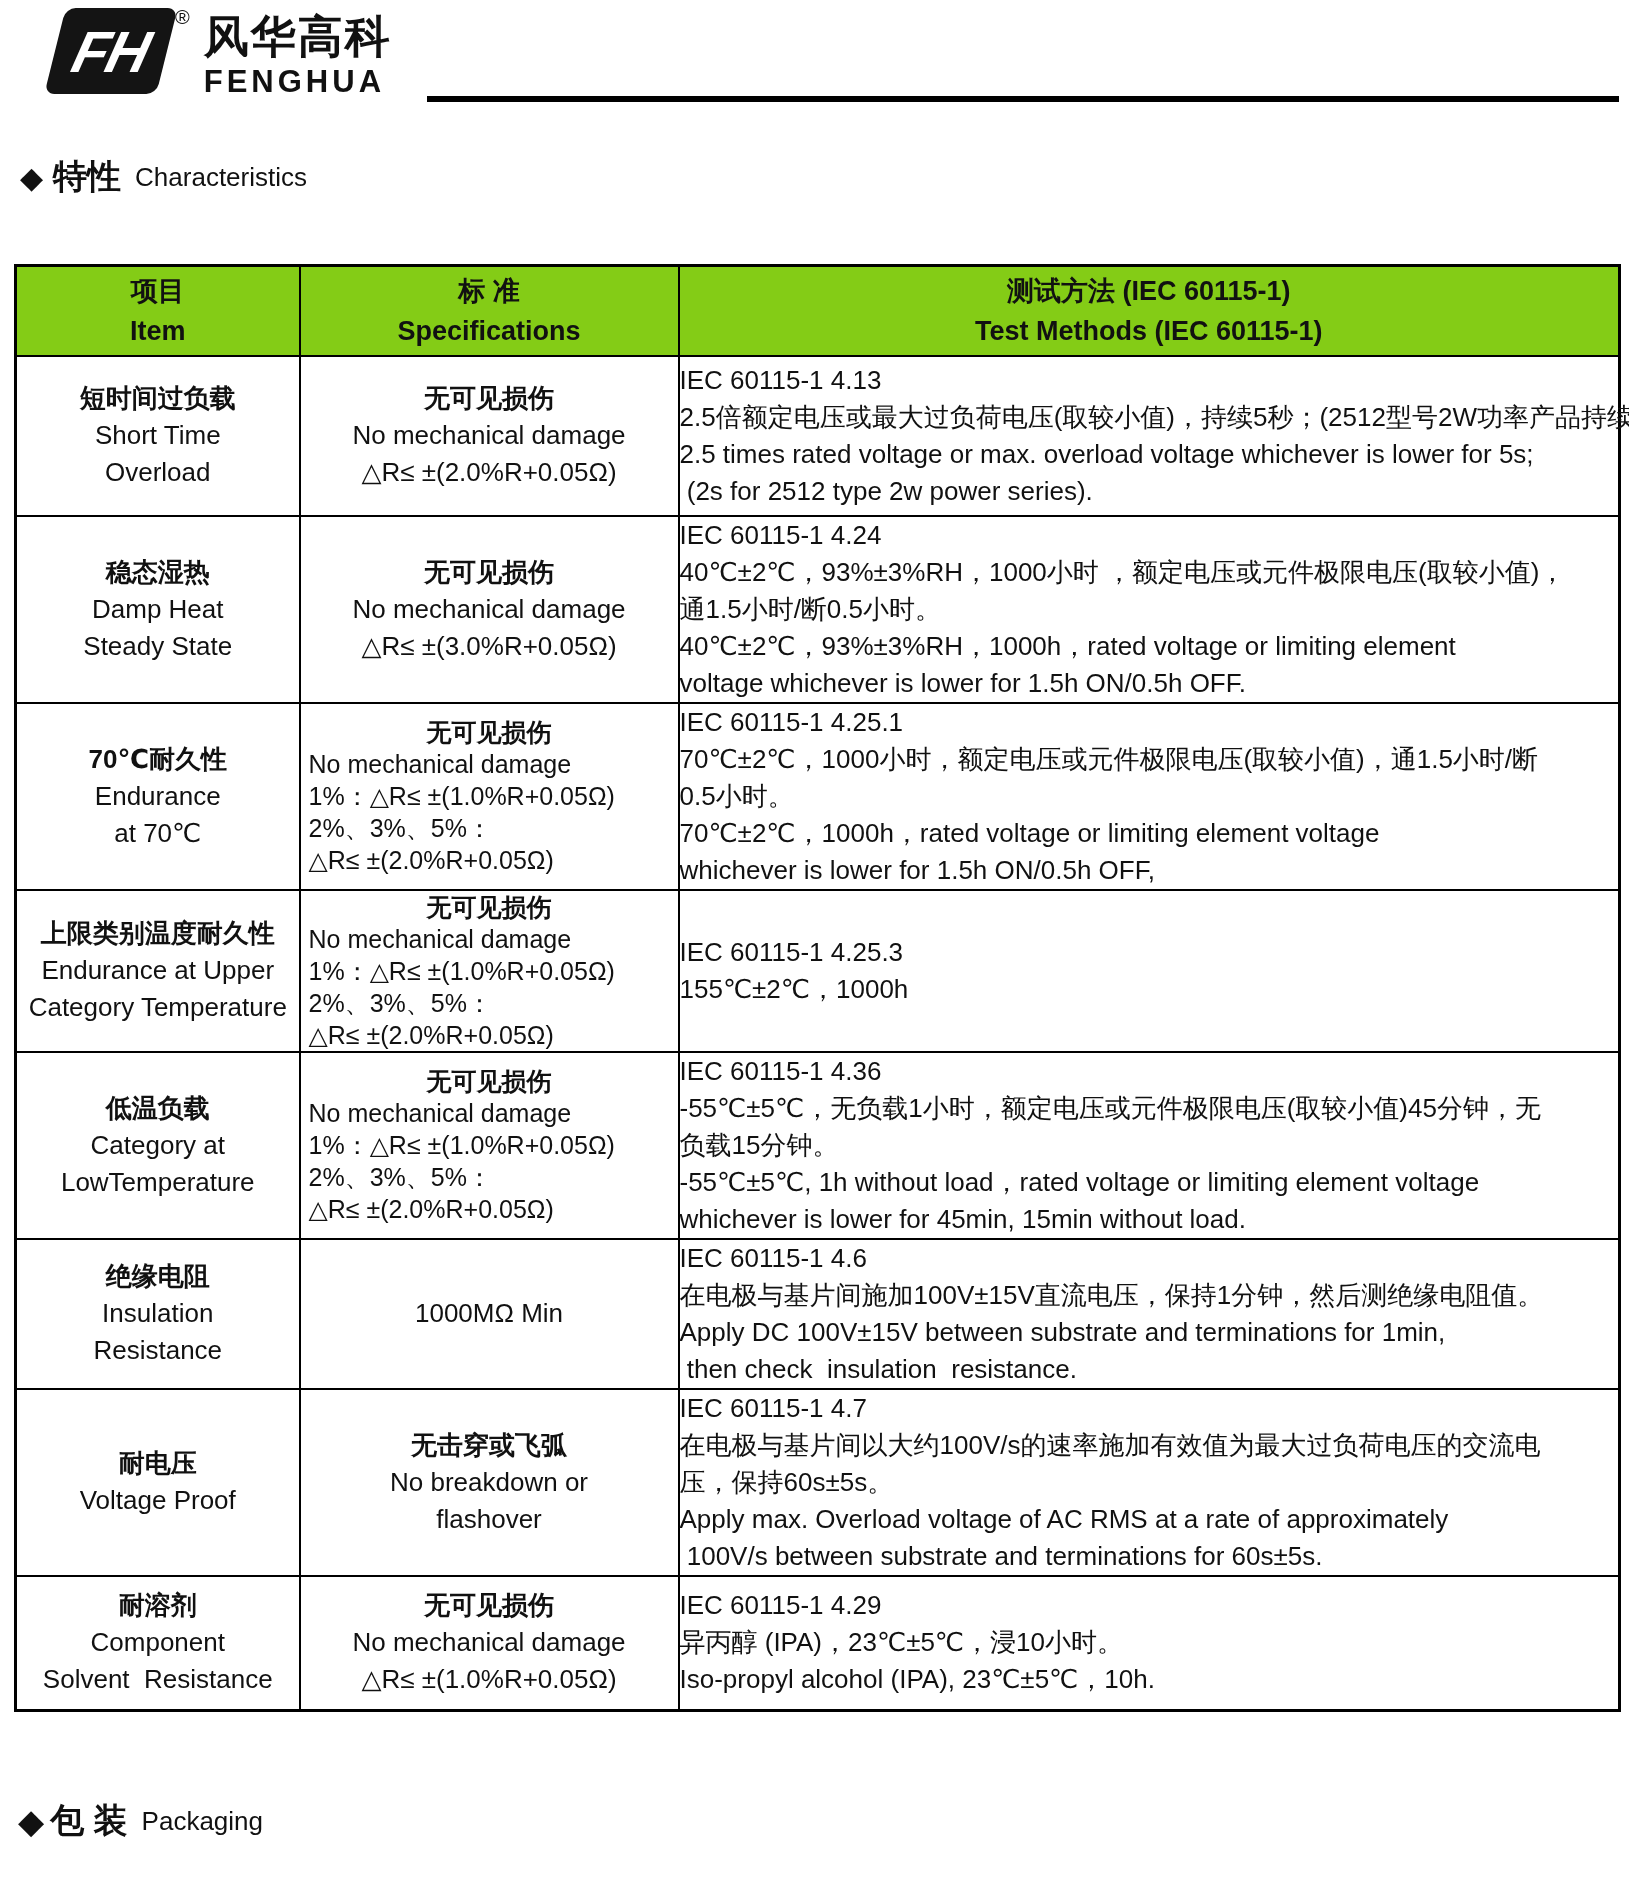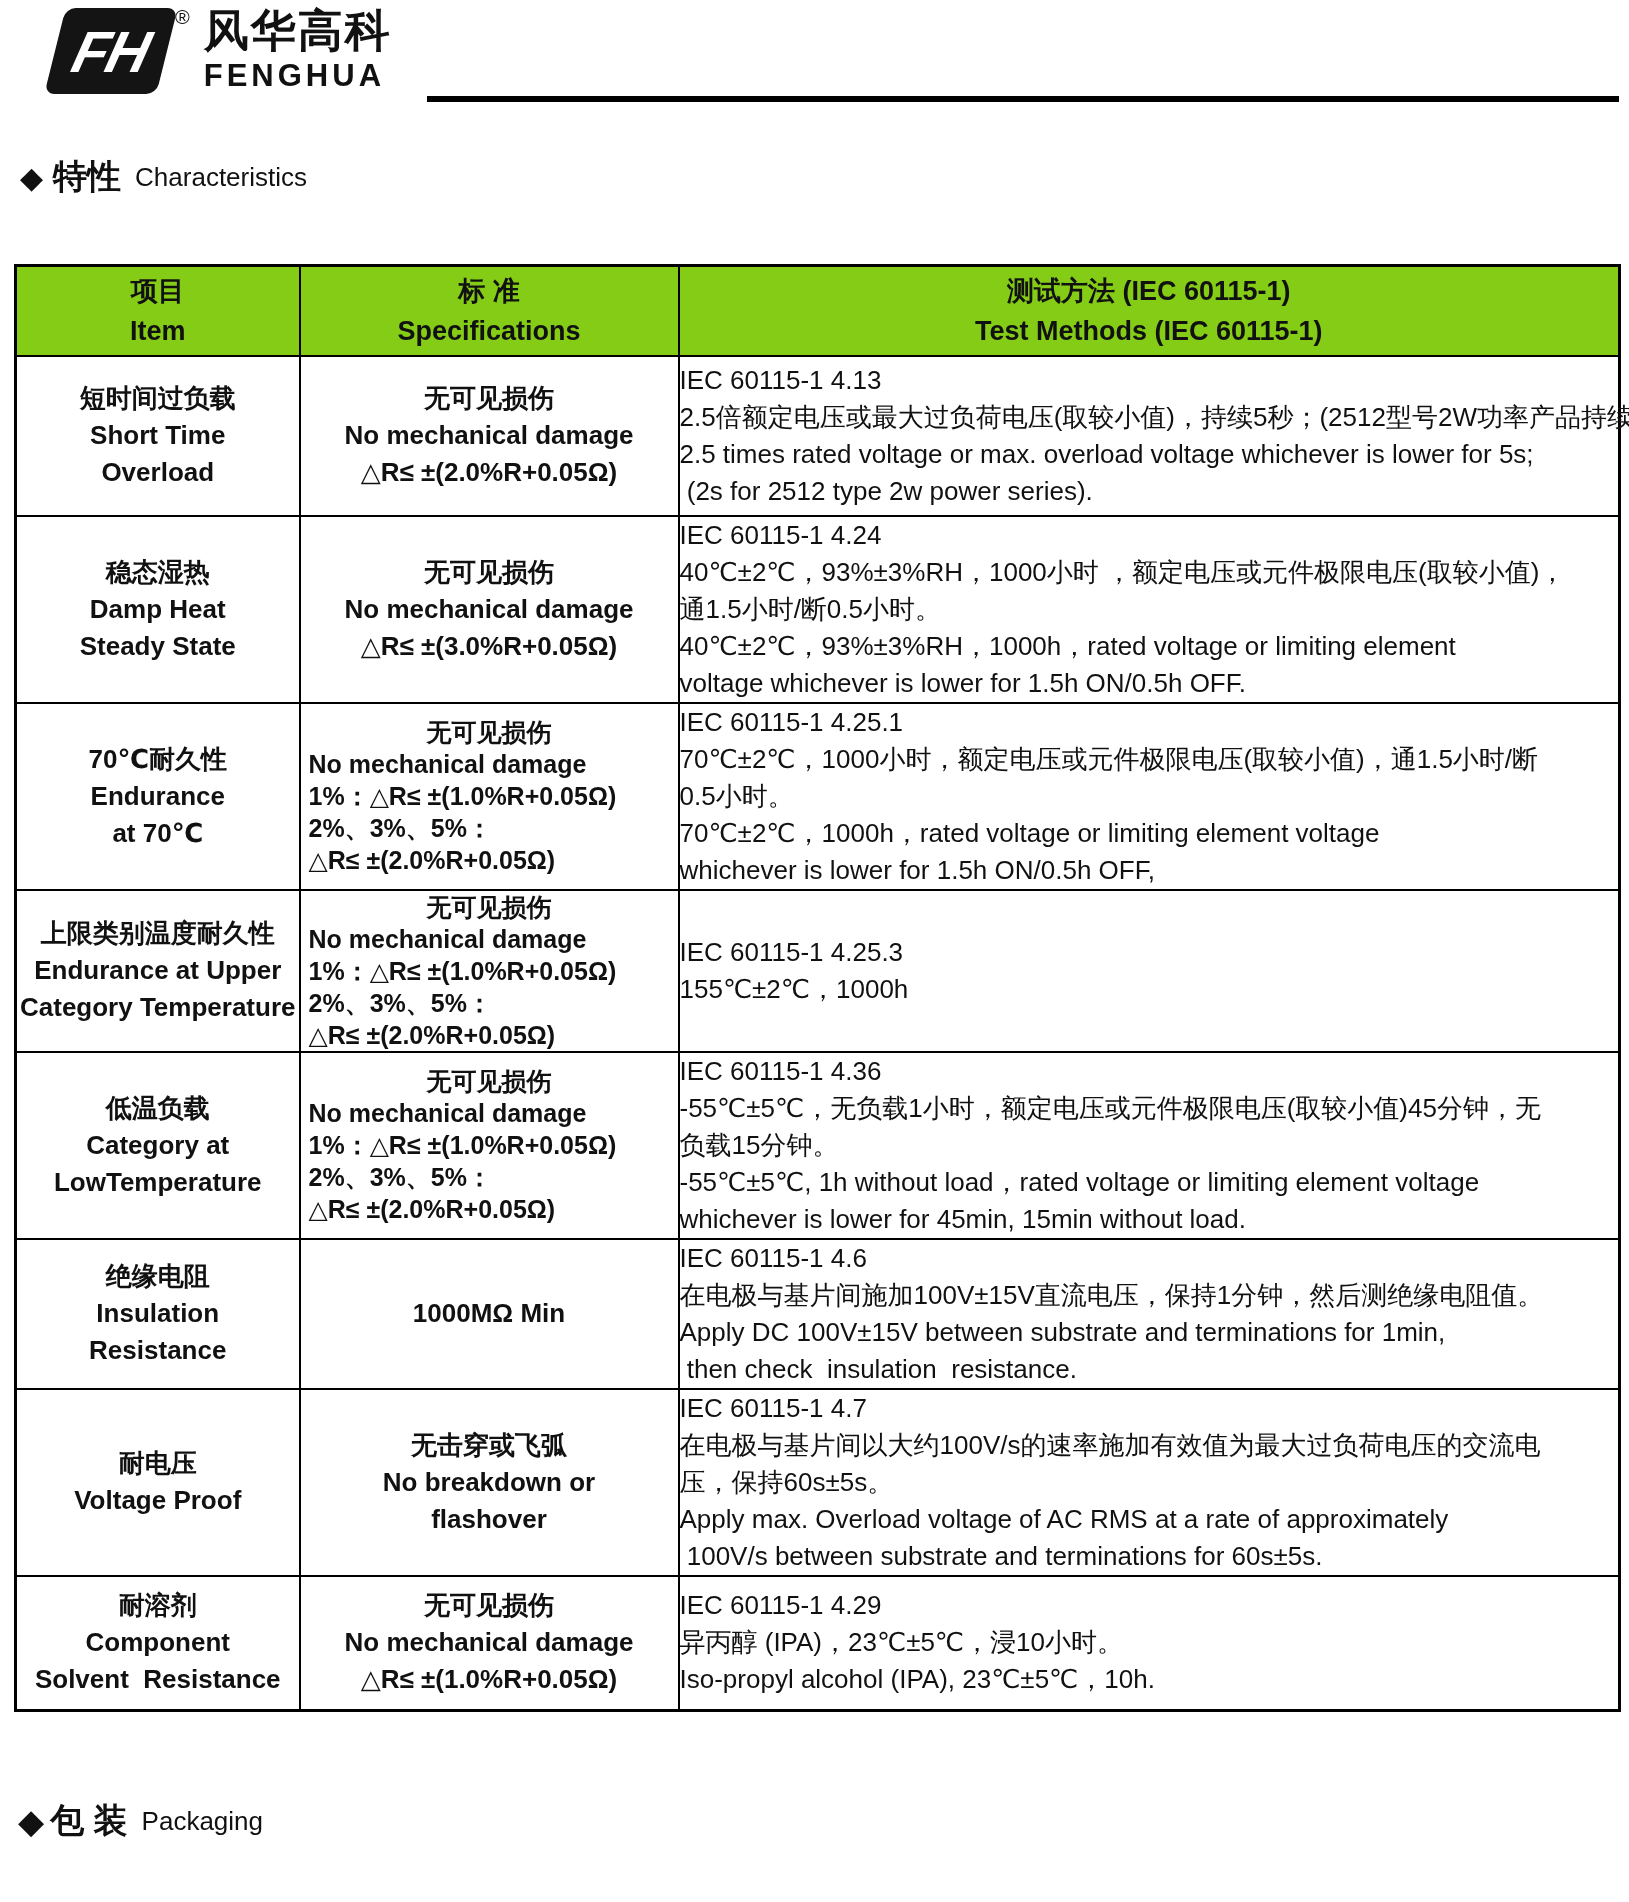--- a/index.html
+++ b/index.html
@@ -10,21 +10,21 @@
   
   .page-header{position:relative;height:108px;}
   .logo{position:absolute;left:55px;top:8px;display:flex;align-items:flex-start;}
   .logo-mark{
     width:112px;height:86px;background:#141414;border-radius:10px;
     transform:skewX(-14deg);display:flex;align-items:center;justify-content:center;
     color:#fff;font-weight:bold;font-style:italic;font-size:58px;letter-spacing:-2px;
   }
   .logo-reg{font-size:20px;margin:-2px 4px 0 8px;}
   .logo-text{margin-left:10px;line-height:1;}
-  .logo-cn{font-size:45px;font-weight:bold;letter-spacing:2px;}
+  .logo-cn{font-size:45px;font-weight:bold;letter-spacing:2px;margin-top:6px;}
   .logo-en{font-size:31px;font-weight:bold;letter-spacing:4px;margin-top:7px;}
   .page-title{position:absolute;top:28px;right:48px;font-size:39px;letter-spacing:1px;}
   .header-rule{position:absolute;left:427px;right:10px;top:96px;height:6px;background:#000;}
   
   .section-head{display:flex;align-items:center;}
   .section-head .diamond{font-size:30px;margin-right:10px;}
   .section-head .head-cn{font-size:34px;font-weight:bold;margin-right:14px;}
   .section-head .head-en{font-size:26px;}
   .characteristics-head{margin:46px 0 0 20px;}
   .packaging-head{margin:86px 0 0 18px;}
@@ -40,21 +40,21 @@
   tbody tr:nth-child(1){height:160px;}
   tbody tr:nth-child(2){height:185px;}
   tbody tr:nth-child(3){height:180px;}
   tbody tr:nth-child(4){height:158px;}
   tbody tr:nth-child(5){height:180px;}
   tbody tr:nth-child(6){height:145px;}
   tbody tr:nth-child(7){height:185px;}
   tbody tr:nth-child(8){height:135px;}
   .line{font-size:26px;line-height:37px;white-space:pre-wrap;}
   th .line{font-size:27px;line-height:40px;text-align:center;}
-  td.item .line,td.spec .line{text-align:center;font-weight:bold;}
+  td.item .line,td.spec .line{text-align:center;}
   td.item .line.cjk,td.spec .line.cjk,th .line.cjk{font-weight:bold;}
   td.test .line{text-align:left;white-space:pre;}
   td.spec.dense .line{font-size:25px;line-height:32px;text-align:left;padding-left:8px;}
   td.spec.dense .line:first-child{text-align:center;padding-left:0;}
 </style>
 </head>
 <body>
 
 <header class="page-header">
   <div class="logo">

